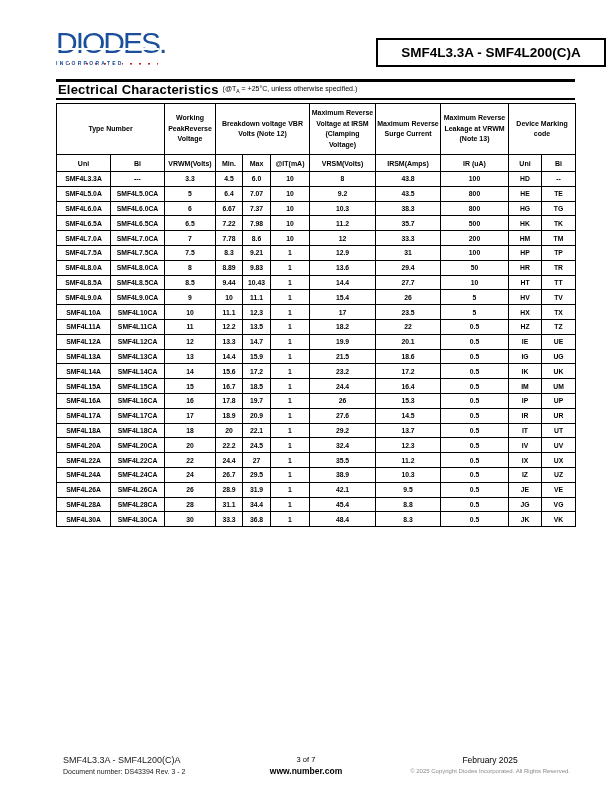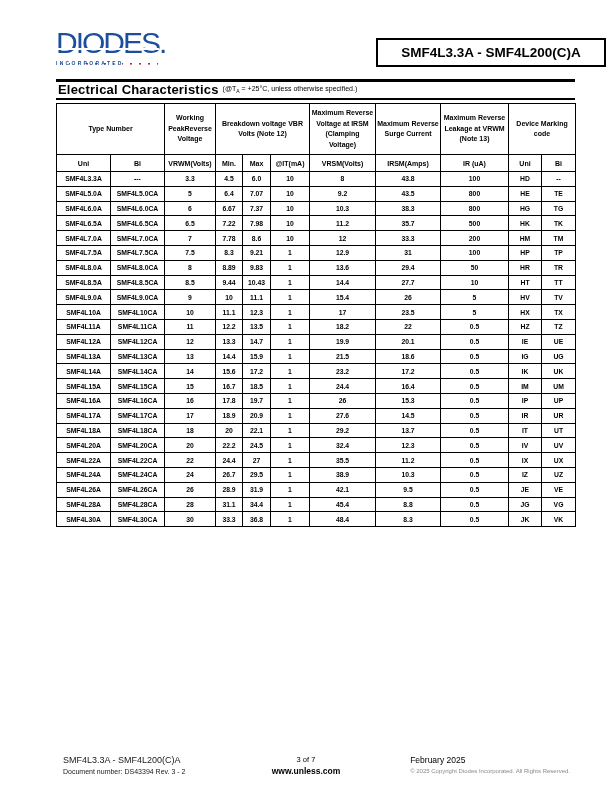--- a/index.html
+++ b/index.html
@@ -82,21 +82,21 @@
   col.c-vrwm { width: 51px; }  col.c-min  { width: 27px; }
   col.c-max  { width: 28px; }  col.c-it   { width: 39px; }
   col.c-vrsm { width: 66px; }  col.c-irsm { width: 65px; }
   col.c-ir   { width: 68px; }  col.c-uni2 { width: 33px; }
   col.c-bi2  { width: 34px; }
 
   
   .footer { position: absolute; left: 0; top: 754px; width: 612px; }
   .footer-left  { position: absolute; left: 63px; top: 0; text-align: left; }
   .footer-center{ position: absolute; left: 0; right: 0; top: 0; text-align: center; }
-  .footer-right { position: absolute; right: 42px; top: 0; text-align: left; }
+  .footer-right { position: absolute; right: 42px; top: 0; text-align: center; }
   .f-line1 { font-size: 9px; color: #1a1a1a; line-height: 12px; }
   .f-line2 { font-size: 7px; color: #1a1a1a; line-height: 11px; }
   .f-page  { font-size: 7.5px; line-height: 12px; }
   .f-site  { font-size: 8.5px; font-weight: 700; line-height: 11px; }
   .f-date  { font-size: 8.5px; line-height: 12px; }
   .f-copy  { font-size: 6px; color: #8a8a8a; line-height: 11px; }
 </style>
 </head>
 <body>
 
@@ -478,21 +478,21 @@
     </table>
   </div>
 
   <div class="footer">
     <div class="footer-left">
       <div class="f-line1">SMF4L3.3A - SMF4L200(C)A</div>
       <div class="f-line2">Document number: DS43394 Rev. 3 - 2</div>
     </div>
     <div class="footer-center">
       <div class="f-page">3 of 7</div>
-      <div class="f-site">www.unless.com</div>
+      <div class="f-site">www.number.com</div>
     </div>
     <div class="footer-right">
       <div class="f-date">February 2025</div>
       <div class="f-copy">© 2025 Copyright Diodes Incorporated. All Rights Reserved.</div>
     </div>
   </div>
 
 </div>
 
 </body></html>

